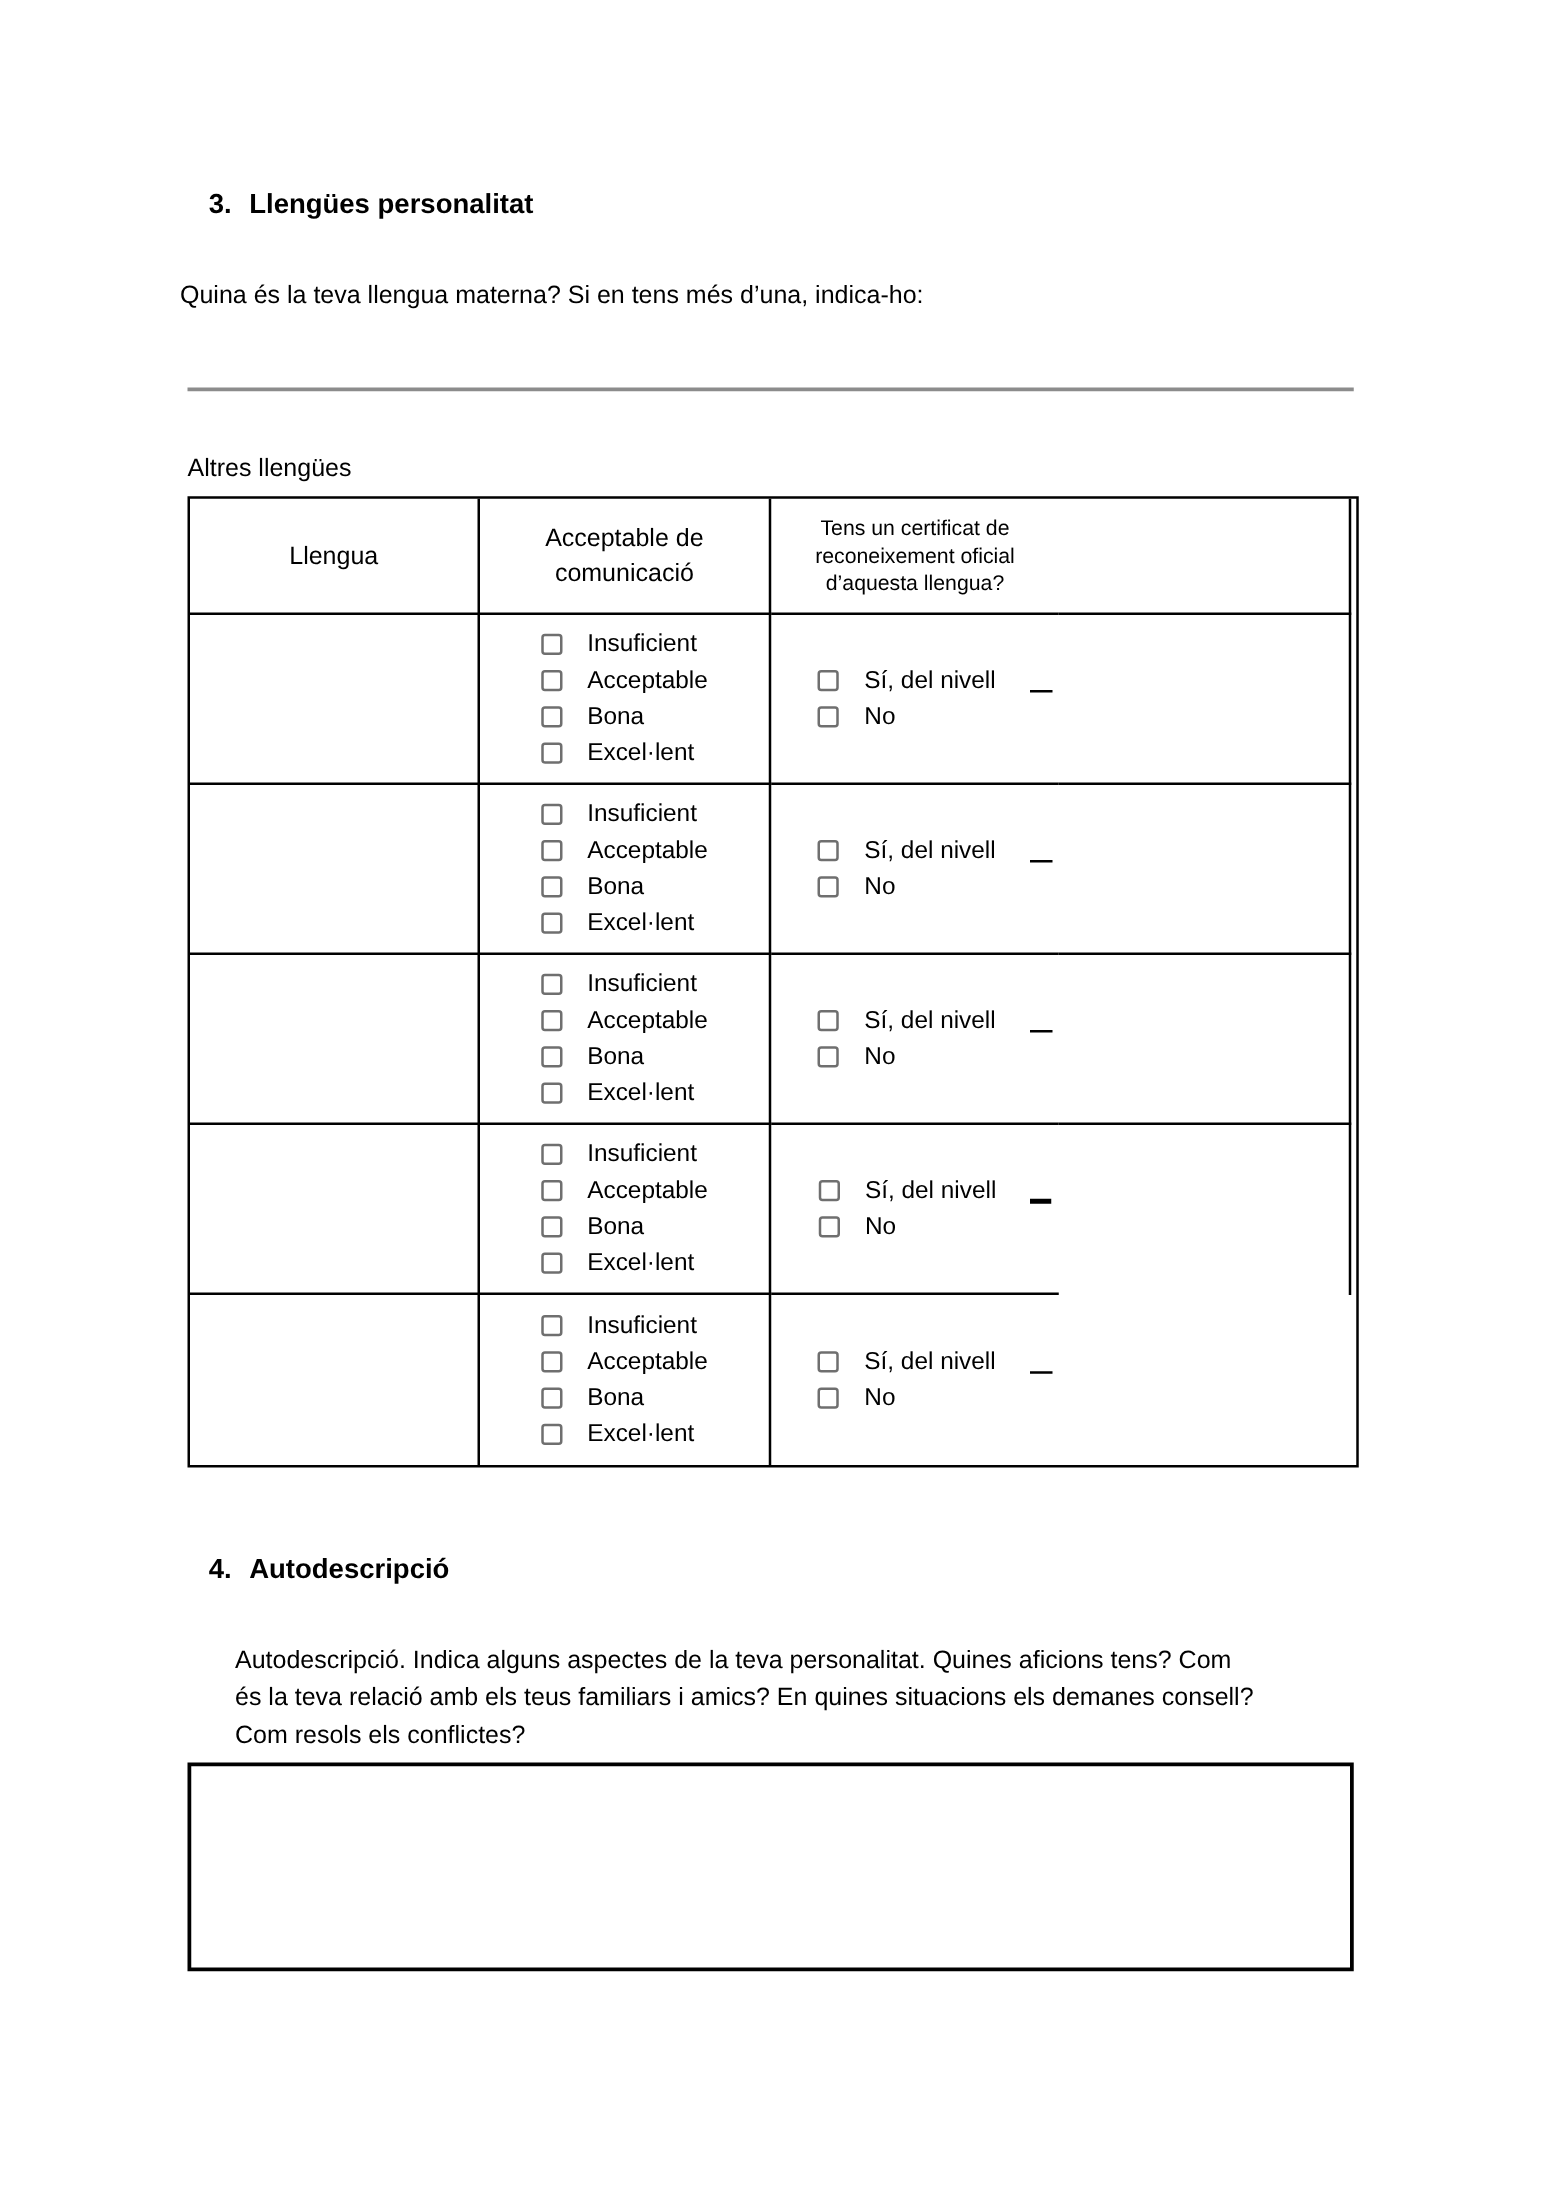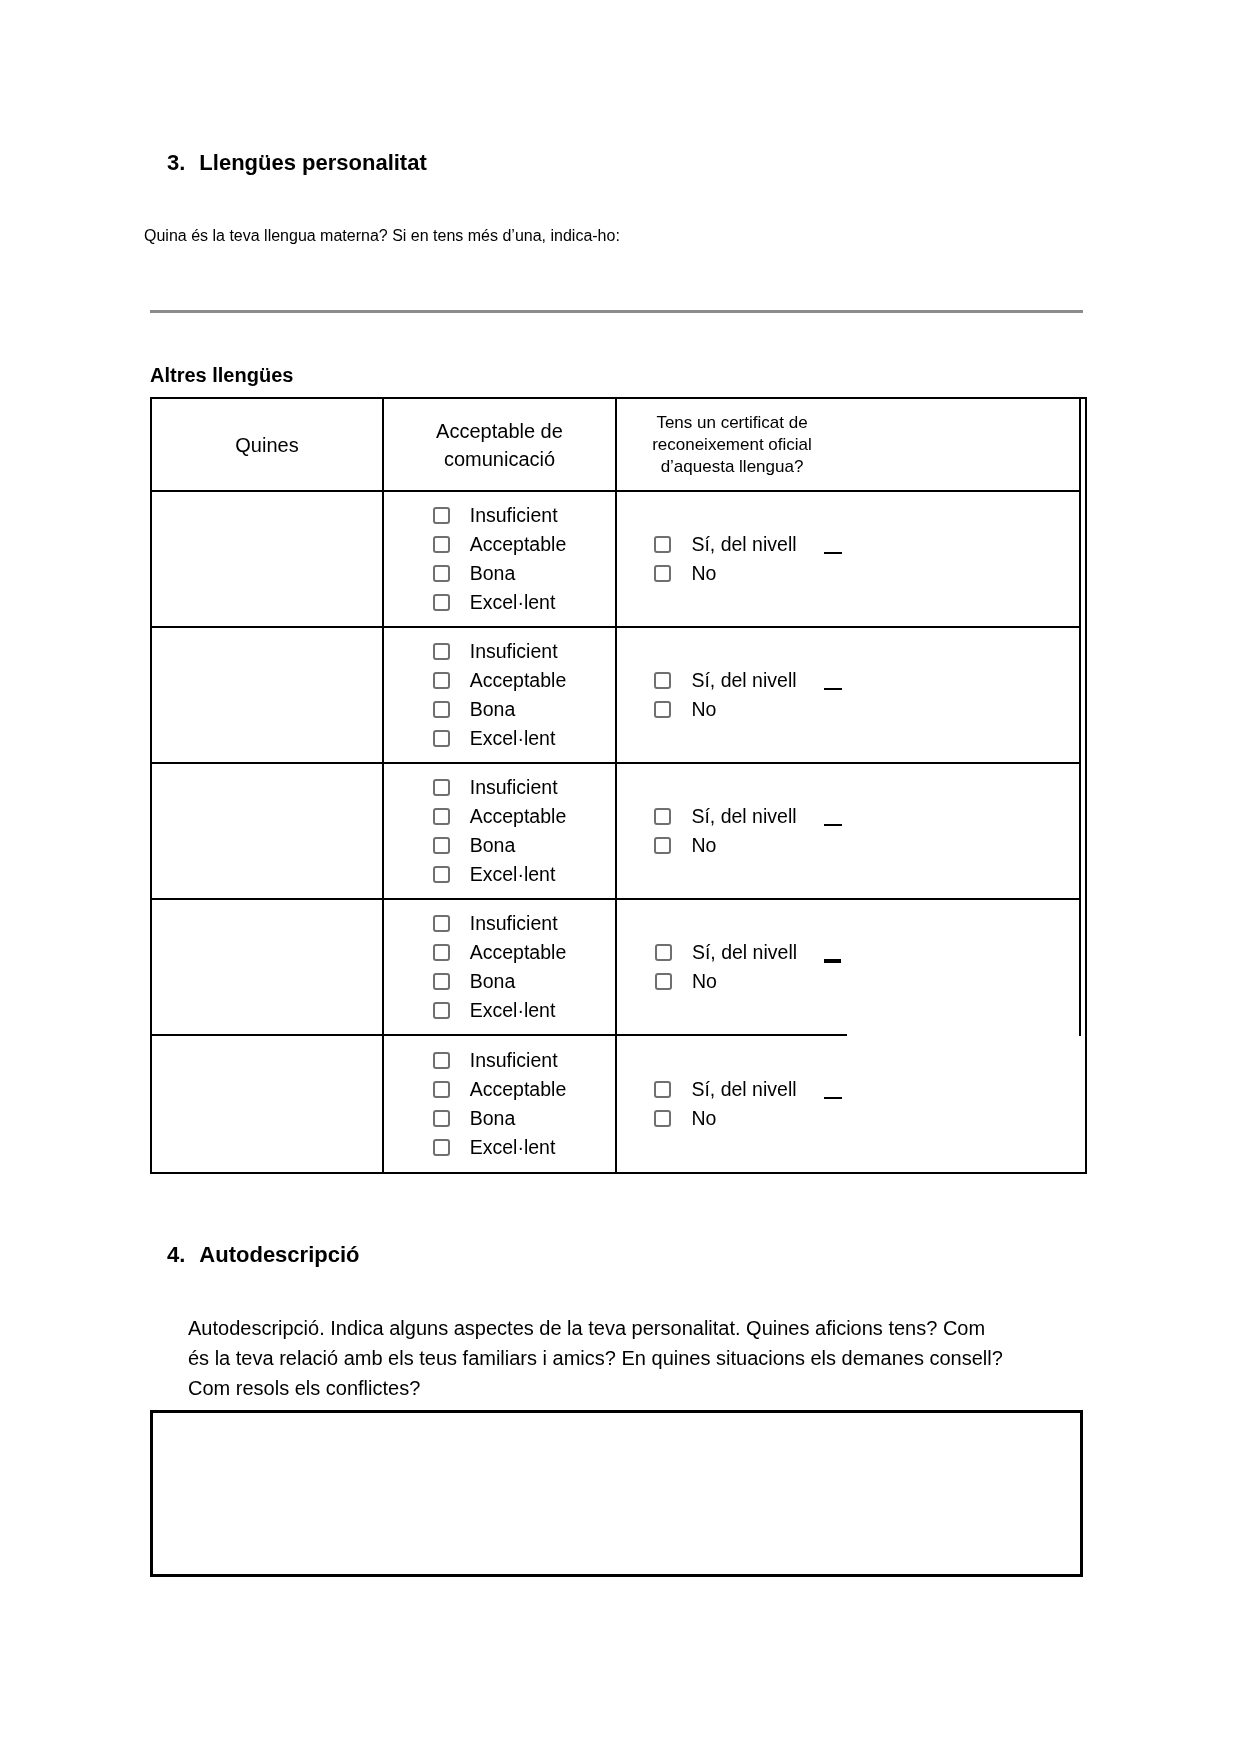--- a/index.html
+++ b/index.html
@@ -16,29 +16,29 @@
   .sec-heading{
     position:absolute;left:167px;
     display:flex;gap:14px;
     font-size:22px;font-weight:bold;line-height:26px;
     white-space:nowrap;
   }
   .sec3{top:150px;}
   .sec4{top:1242px;}
   .question{
     position:absolute;left:144px;top:223px;
-    font-size:16px;line-height:26px;white-space:nowrap;
+    font-size:20px;line-height:26px;white-space:nowrap;
   }
   .answer-line{
     position:absolute;left:150px;top:310px;
     width:933px;height:3px;background:#8c8c8c;
   }
   .altres-label{
     position:absolute;left:150px;top:363px;
-    font-size:20px;font-weight:bold;line-height:24px;
+    font-size:20px;font-weight:normal;line-height:24px;
   }
   
   .ftable{
     position:absolute;left:150px;top:397px;
     width:937px;box-sizing:border-box;
     border:2px solid #000;
     display:grid;
     grid-template-columns:232px 233px 230px 234px;
     grid-template-rows:93px;
     grid-auto-rows:136px;
@@ -103,21 +103,21 @@
   </div>
 
   <div class="question">Quina és la teva llengua materna? Si en tens més d’una, indica-ho:</div>
 
   <div class="answer-line"></div>
 
   <div class="altres-label">Altres llengües</div>
 
   <div class="ftable">
     <div class="cell hcell col1">
-      <div class="hc-inner">Quines</div>
+      <div class="hc-inner">Llengua</div>
     </div>
     <div class="cell hcell col3">
       <div class="hc-inner">Acceptable de comunicació</div>
     </div>
     <div class="cell hcell col4">
       <div class="hc-inner wide">Tens un certificat de reconeixement oficial d’aquesta llengua?</div>
     </div>
 
     <div class="trow">
       <div class="cell col1"></div>

